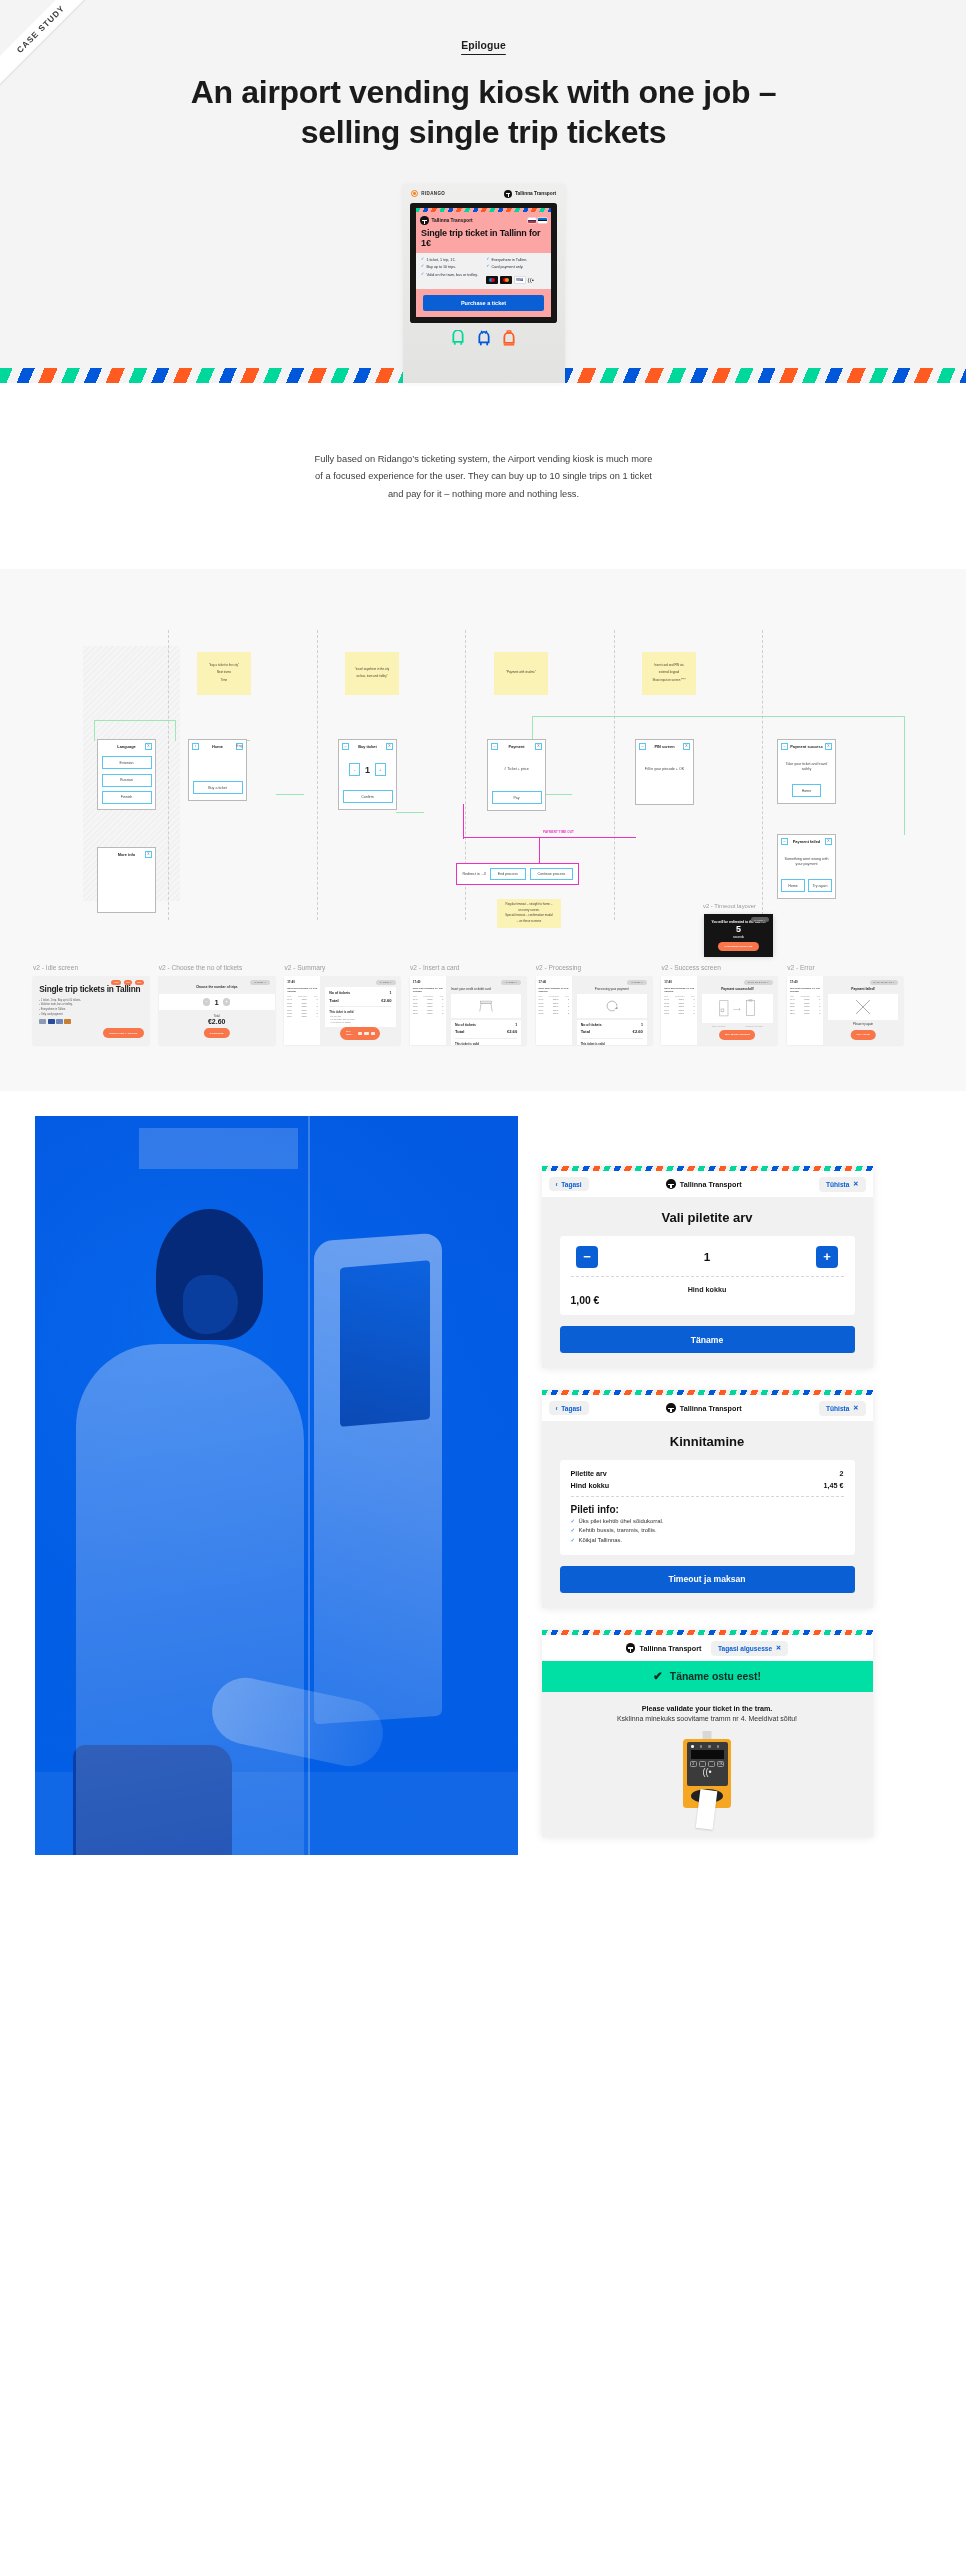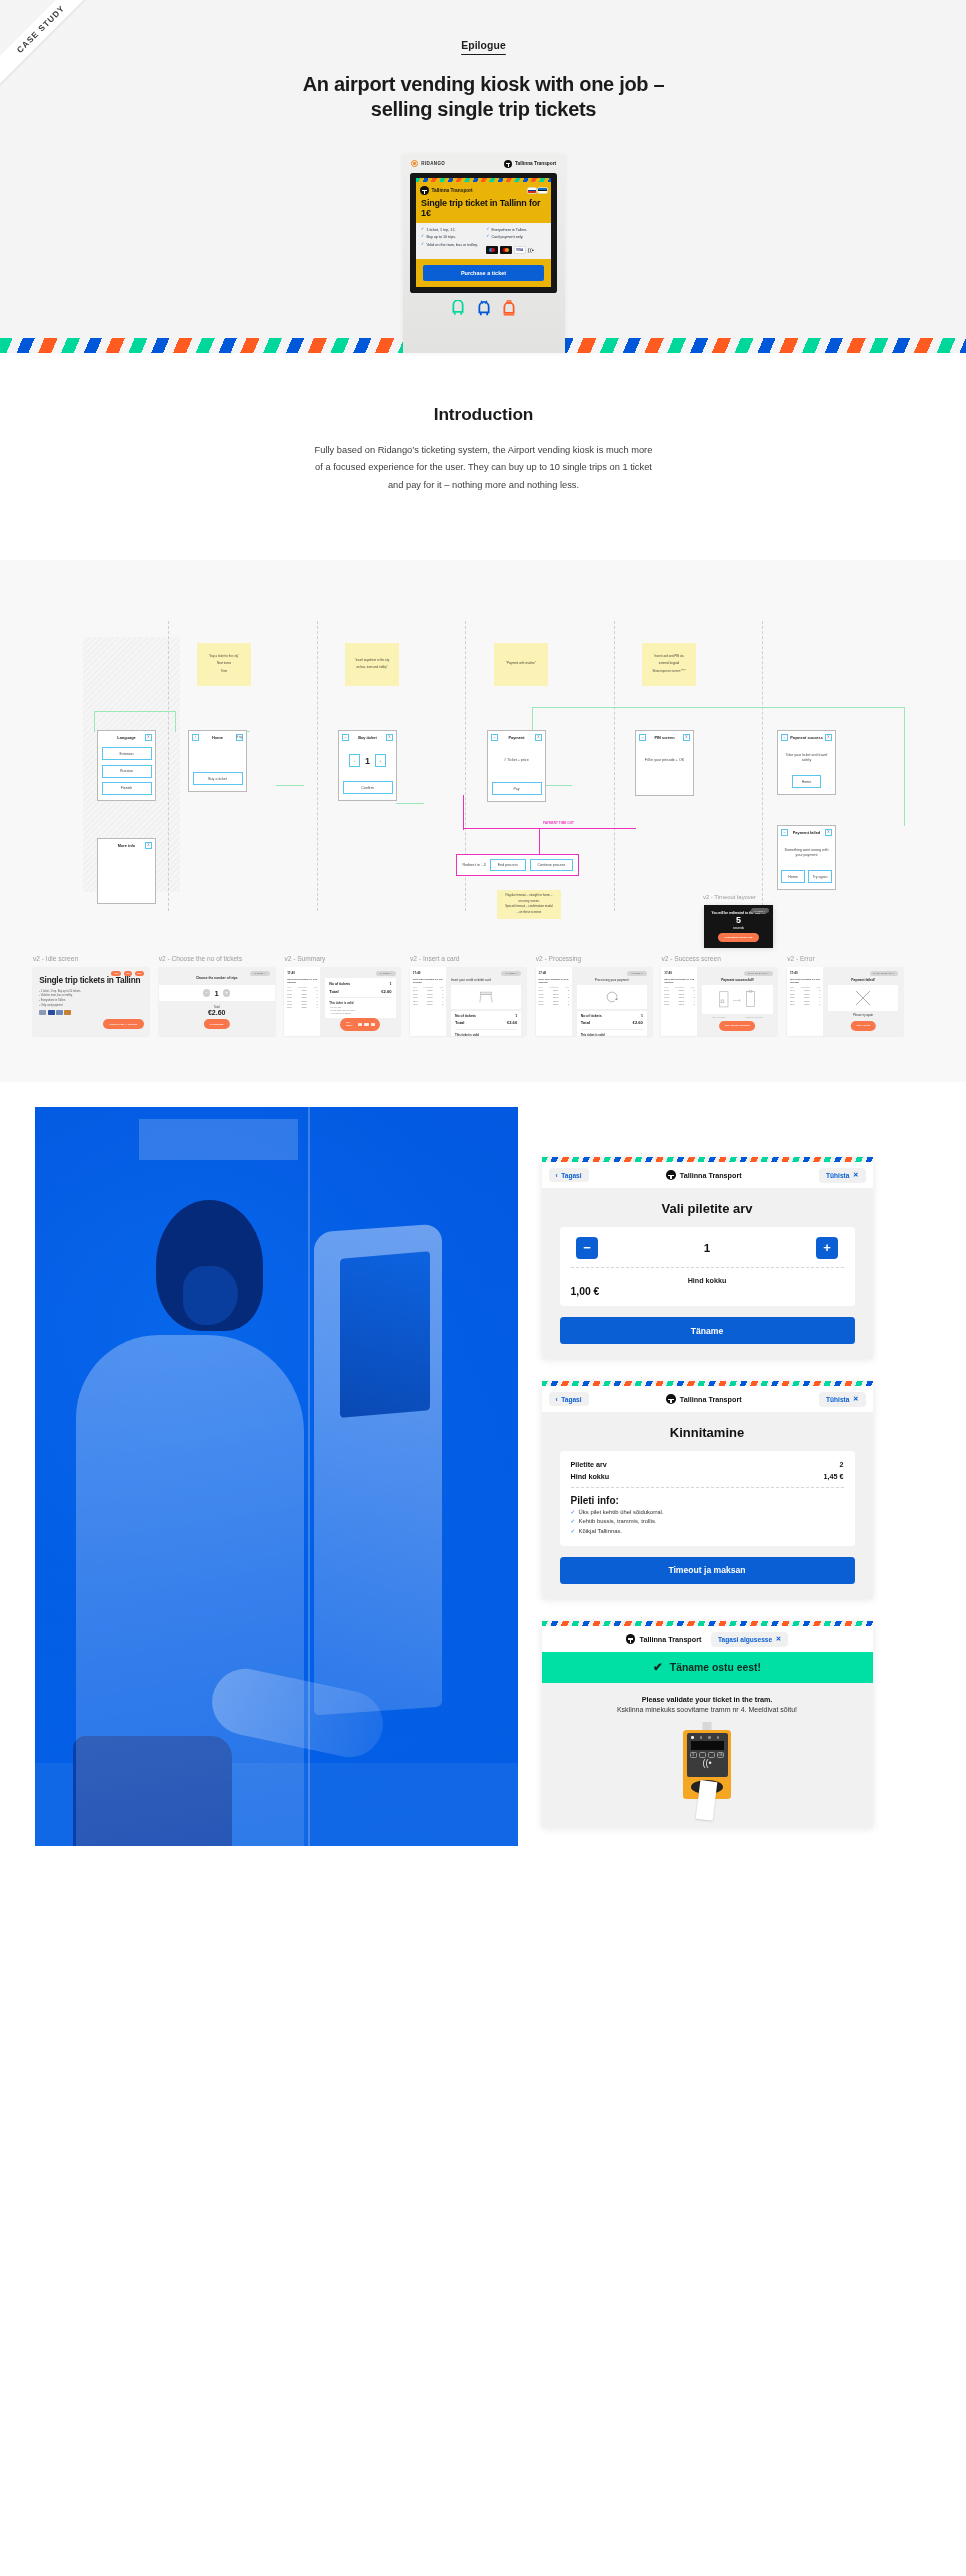--- a/index.html
+++ b/index.html
@@ -31,21 +31,21 @@
   
   .hero { background: #f4f4f4; padding: 40px 0 0; position: relative; }
   .eyebrow {
     text-align: center; font-size: 10.4px; font-weight: 600;
     color: #1d1d1d; text-decoration: underline; text-underline-offset: 4.8px;
     text-decoration-thickness: 1.4px;
     letter-spacing: 0.1px;
   }
   .hero-title {
     text-align: center; margin: 21px auto 0; max-width: 608px;
-    font-size: 20px; line-height: 1.25; font-weight: 800;
+    font-size: 32px; line-height: 1.25; font-weight: 800;
     color: #1b1b1b; letter-spacing: -0.3px;
     font-stretch: condensed;
   }
 
   
   .kiosk-holder { position: relative; margin-top: 32px; height: 199px; }
   .kiosk-stripe-band {
     position: absolute; left: 0; right: 0; bottom: 0; height: 15px;
     background-image: repeating-linear-gradient(
       113deg,
@@ -87,21 +87,21 @@
     display:block;width:4.8px;height:1px;background:#fff;position:relative;
   }
   .tt-mark span:after{
     content:"";position:absolute;left:1.9px;top:1px;width:1.1px;height:3.1px;background:#fff;
   }
   .tt-text { font-size:4.8px; font-weight:800; color:#1a1a1a; }
 
   .kiosk-screen {
     margin: 4.8px 7.6px 0; background:#161616; border-radius:2.8px; padding:5.5px;
   }
-  .kiosk-ui { background:#eab308; overflow:hidden; }
+  .kiosk-ui { background:#fca5a5; overflow:hidden; }
   .kiosk-ui-stripes {
     height: 4.1px;
     background-image: repeating-linear-gradient(
       113deg,
       #00d89b 0px,#00d89b 4.1px, transparent 4.1px, transparent 7.6px,
       #0057d9 7.6px,#0057d9 11.7px, transparent 11.7px, transparent 15px,
       #ff5a1f 15px,#ff5a1f 19.3px, transparent 19.3px, transparent 23px
     );
   }
   .kiosk-ui-head { display:flex;align-items:center;justify-content:space-between;padding:4.1px 4.8px 1.4px; }
@@ -425,21 +425,20 @@
           <path d="M9 1 h6 v4 h-6z" fill="none" stroke="#ff5a1f" stroke-width="2"></path>
           <path d="M4 12 a8 8 0 0 1 16 0 v10 h-16z" fill="none" stroke="#ff5a1f" stroke-width="3"></path>
           <rect x="3" y="24" width="18" height="2.4" fill="#ff5a1f"></rect>
         </svg>
       </div>
     </div>
   </div>
 </section>
 
 <section class="intro">
-  <h2 class="sec-title">Introduction</h2>
   <p class="intro-copy">Fully  based on Ridango’s ticketing system, the Airport vending kiosk is much more of a focused experience for the user. They can buy up to 10 single trips on 1 ticket and pay for it – nothing more and nothing less.</p>
 </section>
 
 <section class="flow">
 
   <div class="flow-canvas">
     <div class="shade-col"></div>
     <div class="swim" style="left:168px"></div>
     <div class="swim" style="left:317px"></div>
     <div class="swim" style="left:465px"></div>

